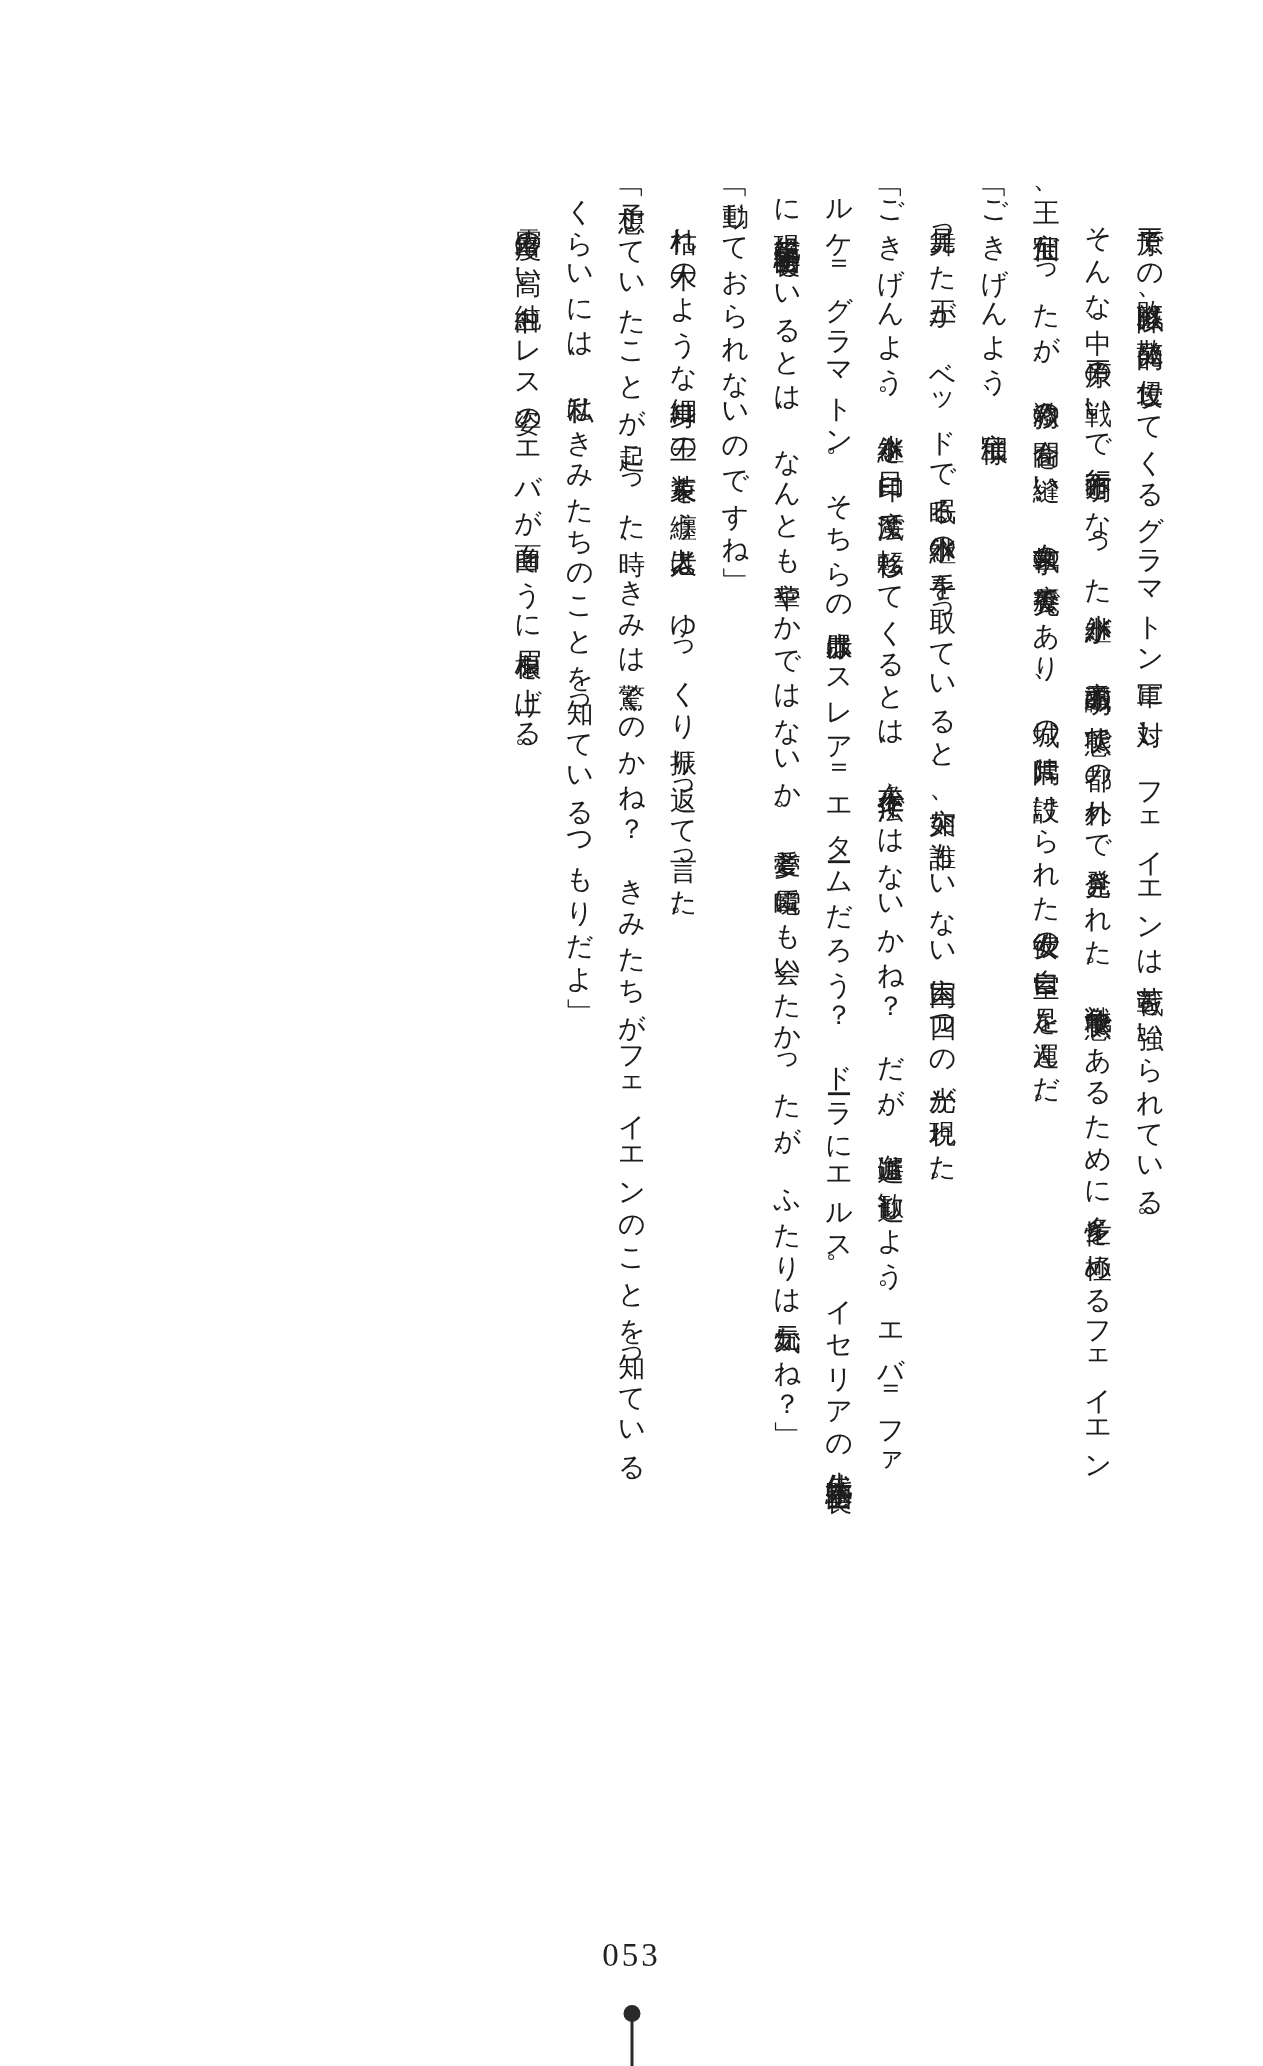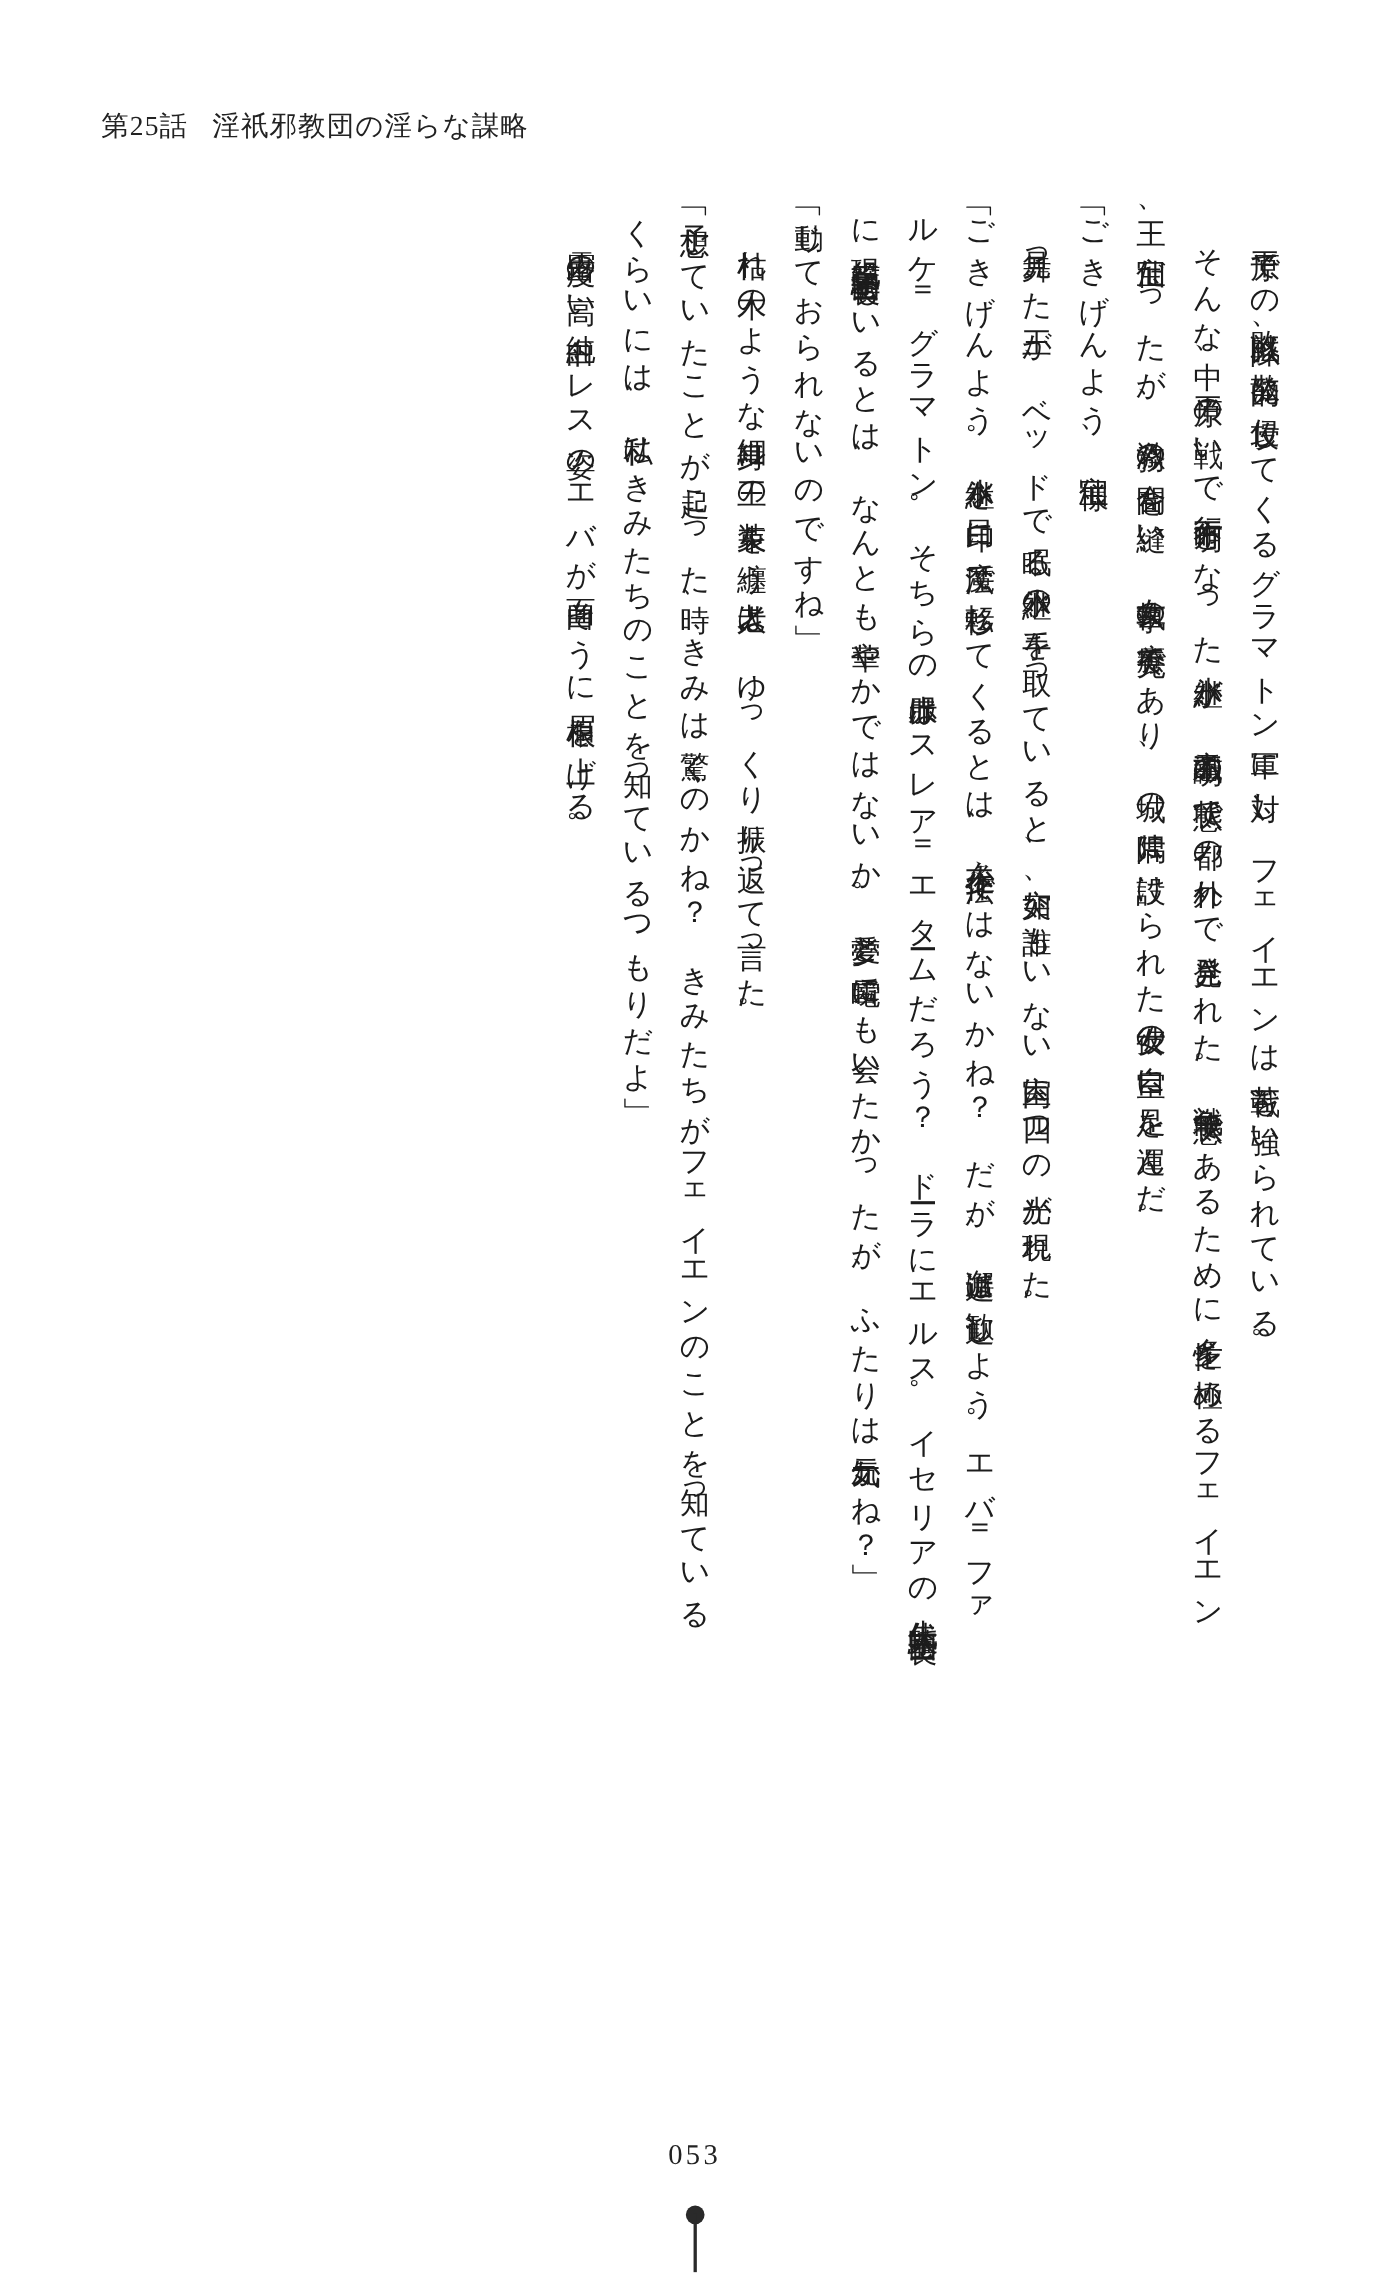--- a/index.html
+++ b/index.html
@@ -55,21 +55,21 @@
     text-indent: 1em;
   }
 
   
   .page-number {
     position: absolute;
     bottom: 92px;
     left: 0;
     width: 100%;
     text-align: center;
-    font-size: 26px;
+    font-size: 33px;
     letter-spacing: 3px;
     color: #222;
   }
 
   
   .binding-mark {
     position: absolute;
     bottom: 0;
     left: 50%;
     transform: translateX(-50%);
@@ -86,23 +86,20 @@
     height: 17px;
     border-radius: 50%;
     background: #2a2a2a;
   }
 </style>
 </head>
 <body>
 
 <div class="page">
 
-  <div class="running-head">
-    <span class="chapno">第25話</span><span>淫祇邪教団の淫らな謀略</span>
-  </div>
 
   <div class="body-block">
     <p class="indent">平原での敗戦以降、散発的に侵攻してくるグラマトン軍に対し、フェイエンは苦戦を強いられている。</p>
     <p class="indent">そんな中、平原の戦いで行方不明となった氷継が、意識不明の状態で都の外れで発見された。戦争状態であるために多忙を極めるフェイエン王、宝仙だったが、激務の合間を縫い、女執事の療養先であり、城の片隅に設けられた彼女の自室に足を運んだ。</p>
     <p>「ごきげんよう、宝仙様」</p>
     <p class="indent">見舞った王が、ベッドで眠る氷継の手を取っていると、突如、誰もいない室内に四つの光が現れた。</p>
     <p>「ごきげんよう。氷継を目印に魔法で転移してくるとは、少々不作法ではないかね？　だが、邂逅は歓迎しよう。エバ＝ファルケ＝グラマトン。そちらの赤服はスレア＝エタームだろう？　ドーラにエルス。イセリアの先代大騎士団長に現役第三騎士団長もいるとは、なんとも華やかではないか。愛夢と瞬電にも会いたかったが、ふたりは元気かね？」</p>
     <p>「動じておられないのですね」</p>
     <p class="indent">枯れ木のような細身に王の装束を纏う老人は、ゆっくり振り返って言った。</p>
     <p>「予想していたことが起こった時、きみは驚くのかね？　きみたちがフェイエンのことを知っているくらいには、私はきみたちのことを知っているつもりだよ」</p>

